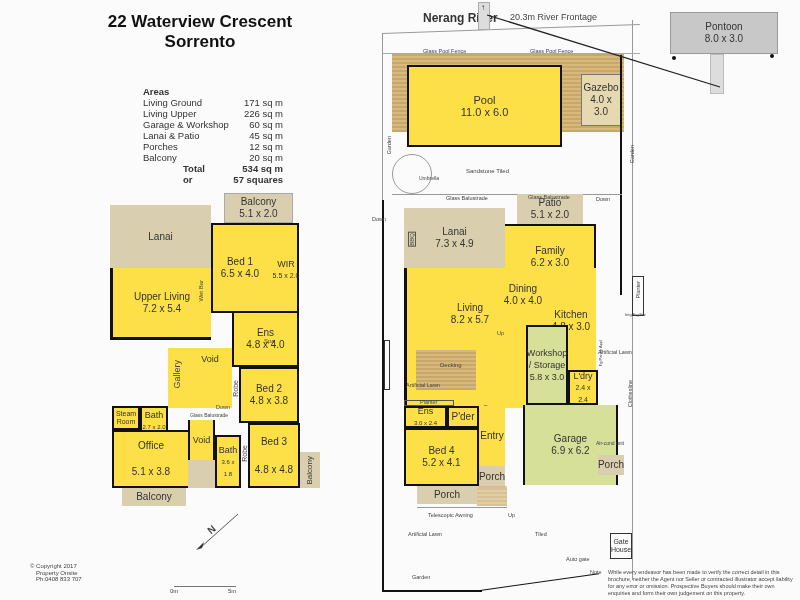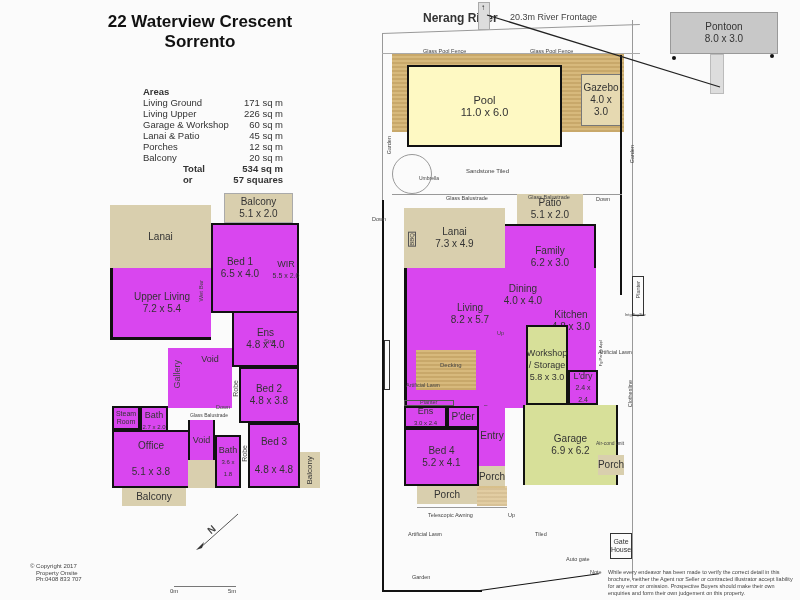--- a/index.html
+++ b/index.html
@@ -8,25 +8,25 @@
   .abs { position: absolute; }
   .title { left: 100px; width: 200px; text-align: center; font-weight: bold; font-size: 17px; color: #111; }
   .areas { left: 143px; top: 86px; width: 140px; font-size: 9.5px; line-height: 11px; color: #333; }
   .areas .row { display: flex; justify-content: space-between; }
   .areas .hdr { font-weight: bold; }
   .areas .tot { font-weight: bold; padding-left: 40px; }
   .room { position: absolute; text-align: center; font-size: 10px; line-height: 12px; color: #333; display: flex; flex-direction: column; align-items: center; justify-content: center; }
   .room .dim { font-size: 10px; }
   .small { font-size: 5.5px; color: #444; position: absolute; white-space: nowrap; }
   .vtxt { writing-mode: vertical-rl; transform: rotate(180deg); }
-  .yellow { background: #d946ef; }
+  .yellow { background: #fde047; }
   .tan { background: #d9cfae; }
   .deck { background: repeating-linear-gradient(0deg, #c8a86a 0 2px, #d7b97c 2px 4px); }
   .green { background: #d7e099; }
-  .pool { background: #fef9c3; border: 2px solid #111; }
+  .pool { background: #fde047; border: 2px solid #111; }
   .line { position: absolute; background: #777; }
   .note { font-size: 5.5px; color: #444; line-height: 7px; }
   svg { position: absolute; left: 0; top: 0; pointer-events: none; }
 </style>
 </head>
 <body>
 
 <div class="abs title" style="top:12px;">22 Waterview Crescent</div>
 <div class="abs title" style="top:32px;">Sorrento</div>
 

